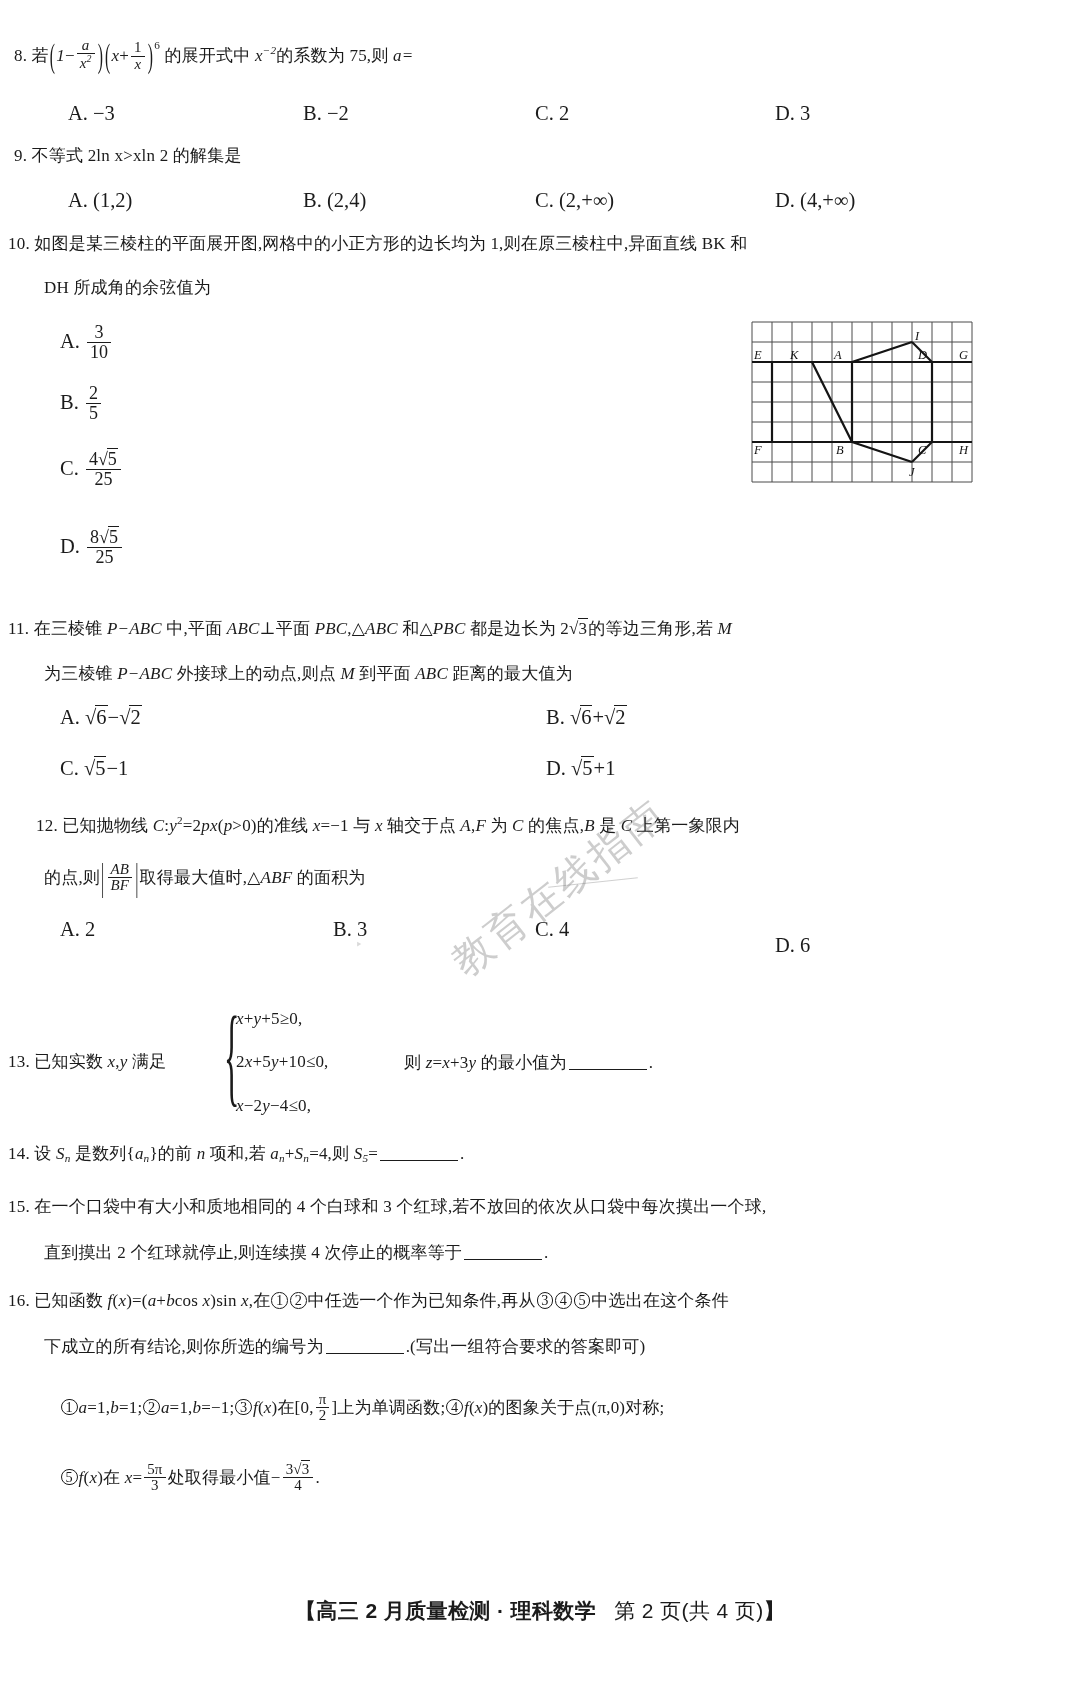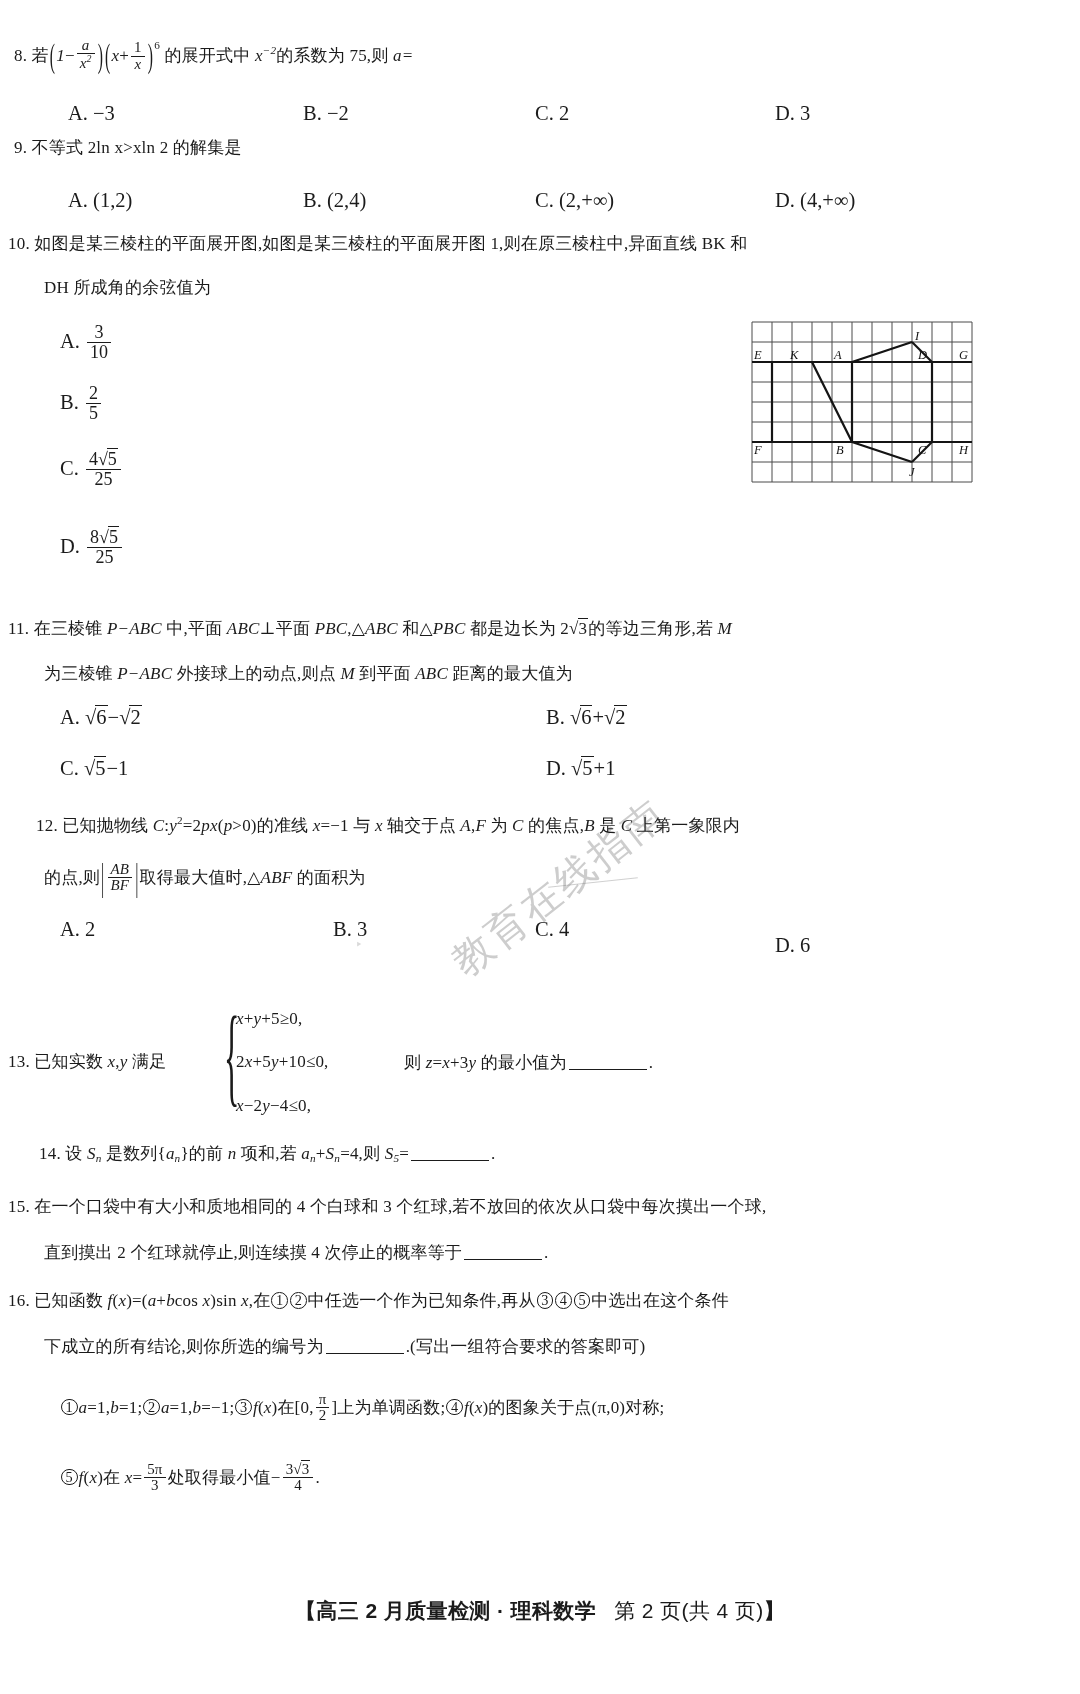--- a/index.html
+++ b/index.html
@@ -192,21 +192,21 @@
   </div>
   <div class="opt" style="left:535px; top:102px;">
     <span>C.</span>
     <span>2</span>
   </div>
   <div class="opt" style="left:775px; top:102px;">
     <span>D.</span>
     <span>3</span>
   </div>
 
-  <div class="q" style="left:14px; top:139px;">
+  <div class="q" style="left:14px; top:147px;">
     <span>9.</span>
     <span>不等式 2ln x&gt;xln 2 的解集是</span>
   </div>
   <div class="opt" style="left:68px; top:189px;">
     <span>A.</span>
     <span>(1,2)</span>
   </div>
   <div class="opt" style="left:303px; top:189px;">
     <span>B.</span>
     <span>(2,4)</span>
@@ -215,21 +215,21 @@
     <span>C.</span>
     <span>(2,+∞)</span>
   </div>
   <div class="opt" style="left:775px; top:189px;">
     <span>D.</span>
     <span>(4,+∞)</span>
   </div>
 
   <div class="q" style="left:8px; top:235px;">
     <span>10.</span>
-    <span>如图是某三棱柱的平面展开图,如图是某三棱柱的平面展开图 1,则在原三棱柱中,异面直线 BK 和</span>
+    <span>如图是某三棱柱的平面展开图,网格中的小正方形的边长均为 1,则在原三棱柱中,异面直线 BK 和</span>
   </div>
   <div class="q" style="left:44px; top:279px;">
     <span>DH 所成角的余弦值为</span>
   </div>
 
   <div class="opt" style="left:60px; top:323px;">
     <span>A.</span>
     <span class="frac">
       <span class="nu">3</span>
       <span class="de">10</span>
@@ -390,21 +390,21 @@
   <div class="q" style="left:236px; top:1053px;">
     <span>2<span class="it">x</span>+5<span class="it">y</span>+10≤0,</span>
   </div>
   <div class="q" style="left:236px; top:1097px;">
     <span><span class="it">x</span>−2<span class="it">y</span>−4≤0,</span>
   </div>
   <div class="q" style="left:404px; top:1053px;">
     <span>则 <span class="it">z</span>=<span class="it">x</span>+3<span class="it">y</span> 的最小值为</span><span class="blank"></span><span>.</span>
   </div>
 
-  <div class="q" style="left:8px; top:1144px;margin-left:31px;">
+  <div class="q" style="left:8px; top:1144px;">
     <span>14.</span>
     <span>设 <span class="it">S<span class="sub">n</span></span> 是数列{<span class="it">a<span class="sub">n</span></span>}的前 <span class="it">n</span> 项和,若 <span class="it">a<span class="sub">n</span></span>+<span class="it">S<span class="sub">n</span></span>=4,则 <span class="it">S<span class="sub">5</span></span>=</span><span class="blank"></span><span>.</span>
   </div>
 
   <div class="q" style="left:8px; top:1198px;">
     <span>15.</span>
     <span>在一个口袋中有大小和质地相同的 4 个白球和 3 个红球,若不放回的依次从口袋中每次摸出一个球,</span>
   </div>
   <div class="q" style="left:44px; top:1243px;">
     <span>直到摸出 2 个红球就停止,则连续摸 4 次停止的概率等于</span><span class="blank"></span><span>.</span>

